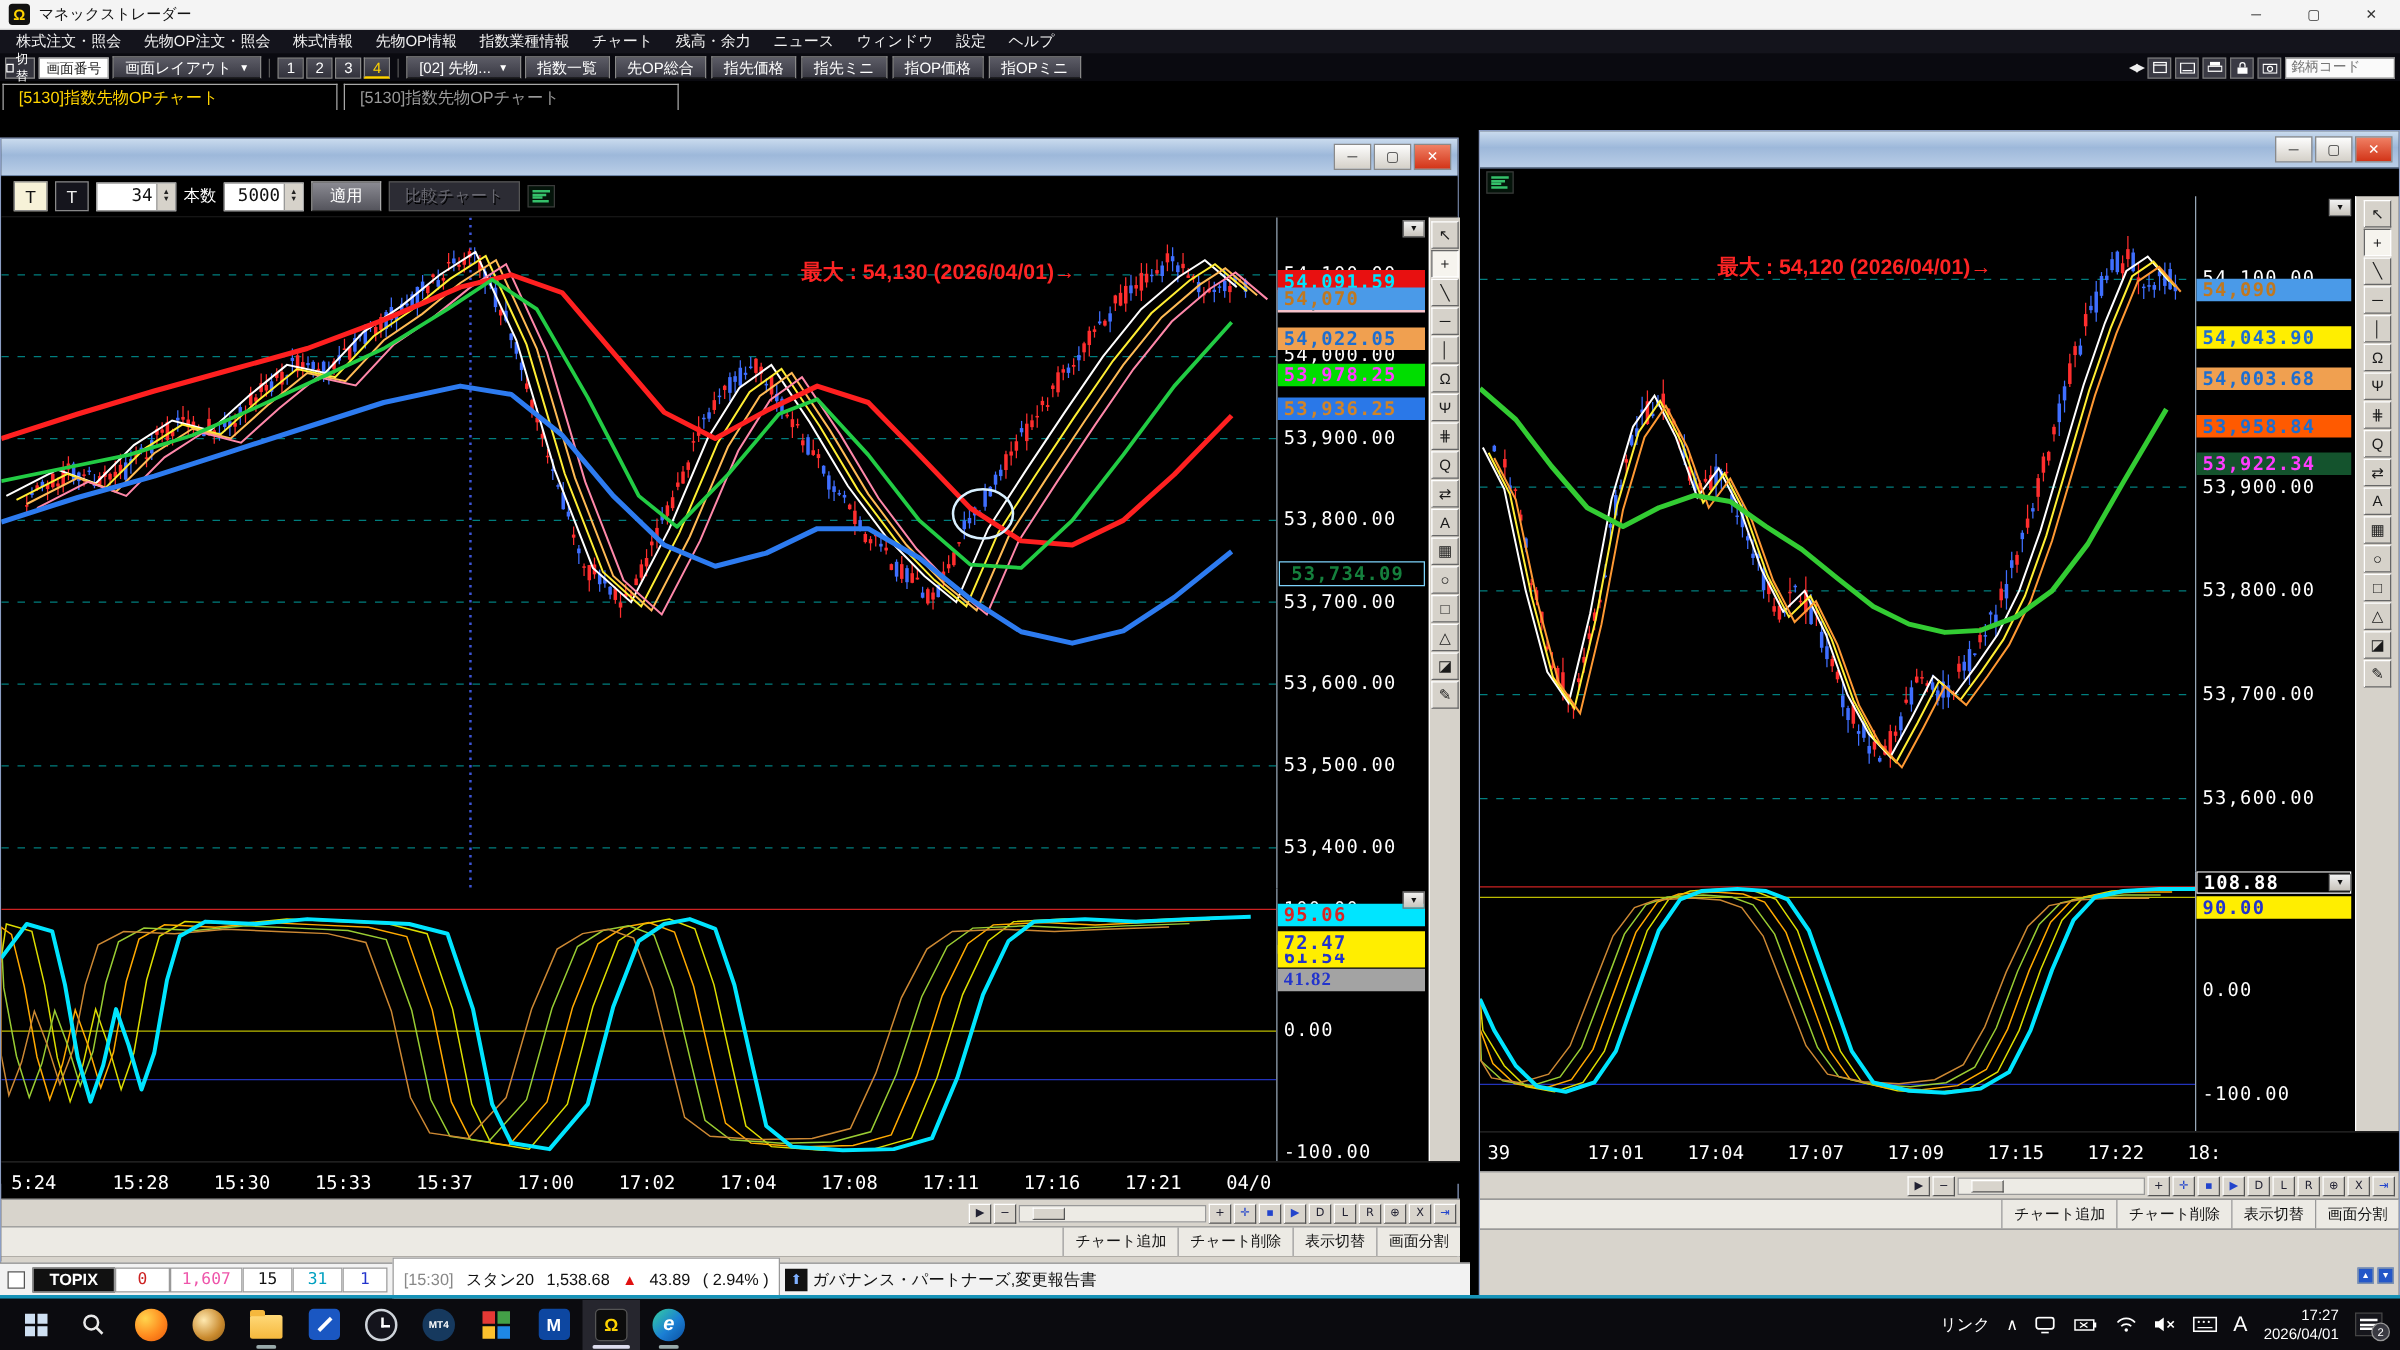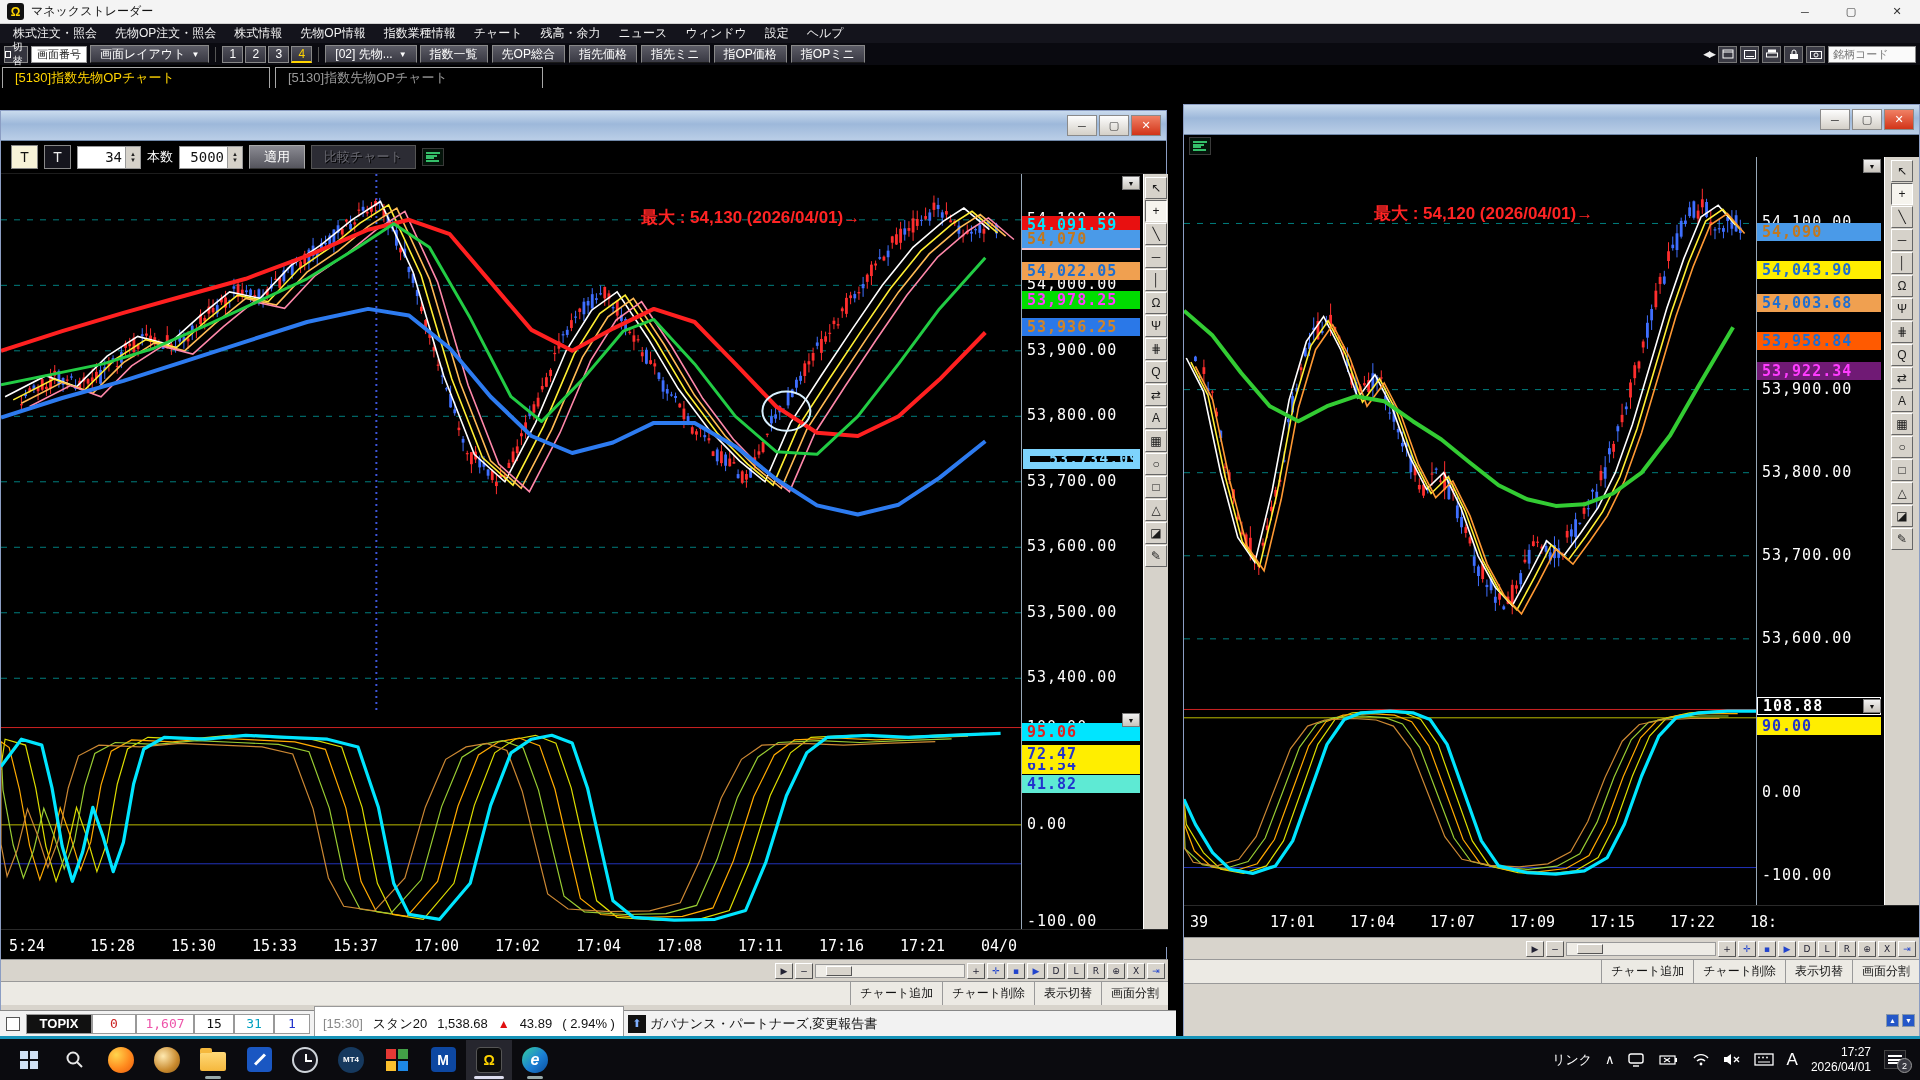--- a/index.html
+++ b/index.html
@@ -60,22 +60,22 @@
 .greenicon{width:22px;height:18px;background:#04140a;border:1px solid #3a3a3a;display:flex;flex-direction:column;
   justify-content:space-evenly;padding:2px 3px}
 .greenicon i{display:block;height:2px;background:#35c06a}
 .greenicon i:nth-child(2){width:80%}.greenicon i:nth-child(3){width:60%}.greenicon i:nth-child(4){width:90%}
 svg.pane{position:absolute;left:0;background:#000;display:block}
 .axiscol{position:absolute;background:#000;border-left:1px solid #98a8b8;overflow:hidden}
 .axnum{position:absolute;left:5px;color:#fff;font:15px "DejaVu Sans Mono",monospace;letter-spacing:1px;white-space:nowrap}
 .chip{position:absolute;left:0;right:3px;height:18px;font:bold 15px "DejaVu Sans Mono",monospace;letter-spacing:1px;
   display:flex;align-items:center;padding-left:5px;white-space:nowrap}
 .chip.boxed{border:1px solid #fff}
-.curbox{position:absolute;left:1px;right:3px;height:20px;border:7px solid #7dd3fc;background:#000;color:#7dd3fc;
-  font:bold 15px "DejaVu Sans Mono",monospace;letter-spacing:1px;display:flex;align-items:center;padding-left:19px}
+.curbox{position:absolute;left:1px;right:3px;height:20px;border:1px solid #7dd3fc;background:#000;color:#15803d;
+  font:bold 15px "DejaVu Sans Mono",monospace;letter-spacing:1px;display:flex;align-items:center;padding-left:9px}
 .pane-dd{position:absolute;right:3px;width:18px;height:14px;background:linear-gradient(#f2f2f2,#c8c4bc);
   border:1px solid #777;display:flex;align-items:center;justify-content:center;font-size:7px;color:#111;z-index:6}
 .timerow{position:absolute;background:#000;border-top:1px solid #2a2a2a}
 .tlab{position:absolute;top:7px;color:#fff;font:15px "DejaVu Sans Mono",monospace;white-space:nowrap}
 .scrollrow{position:absolute;background:#d8d4cc;display:flex;align-items:center;padding:0 3px;gap:2px;border-top:1px solid #999}
 .sspacer{flex:1}
 .sbtn{width:18px;height:16px;background:#d8d4cc;border:1px solid;border-color:#fff #555 #555 #fff;font-size:9px;
   color:#223;display:flex;align-items:center;justify-content:center;font-family:"DejaVu Sans",sans-serif}
 .strack{width:150px;height:14px;background:#edebe5;border:1px solid #999;display:flex;align-items:center}
 .sthumb{width:26px;height:10px;background:#d8d4cc;border:1px solid;border-color:#fff #555 #555 #fff;margin-left:10px}
@@ -787,21 +787,21 @@
       <div class="curbox" style="top: 275.468px;">53,734.09</div>
     </div>
   <div class="axiscol" id="lo-axis" style="left:1020px;top:600px;width:122px;height:218px">
     <div class="pane-dd" style="top:2px">▼</div>
   <div class="axnum" style="top: 6.54464px;">100.00</div>
       <div class="axnum" style="top: 103.866px;">0.00</div>
       <div class="axnum" style="top: 201.188px;">-100.00</div>
       <div class="chip" style="top: 12.3523px; background: rgb(0, 229, 255); color: rgb(221, 34, 34);">95.06</div>
       <div class="chip" style="top: 44.9745px; background: rgb(255, 238, 0); color: rgb(34, 51, 204);">61.54</div>
       <div class="chip" style="top: 34.3372px; background: rgb(255, 238, 0); color: rgb(34, 51, 204);">72.47</div>
-      <div class="chip" style="top: 64.1663px; background: #5eead4; color: rgb(34, 51, 204);">41.82</div>
+      <div class="chip" style="top: 64.1663px; background: #a3a3a3; color: rgb(34, 51, 204); font-family: Liberation Serif, serif;">41.82</div>
     </div>
   <div class="palette" id="l-palette" style="left:1142px;top:63px;width:25px;height:755px">
       <div class="tool">↖</div>
       <div class="tool sel">+</div>
       <div class="tool">╲</div>
       <div class="tool">─</div>
       <div class="tool">│</div>
       <div class="tool">Ω</div>
       <div class="tool">Ψ</div>
       <div class="tool">⋕</div>
@@ -1157,21 +1157,21 @@
     <div class="pane-dd" style="top:2px">▼</div>
   <div class="axnum" style="top: 56.4615px;">54,100.00</div>
       <div class="axnum" style="top: 222.615px;">53,900.00</div>
       <div class="axnum" style="top: 305.692px;">53,800.00</div>
       <div class="axnum" style="top: 388.769px;">53,700.00</div>
       <div class="axnum" style="top: 471.846px;">53,600.00</div>
       <div class="chip" style="top: 65.7692px; background: rgb(74, 154, 232); color: rgb(192, 120, 32);">54,090</div>
       <div class="chip" style="top: 104.068px; background: rgb(255, 238, 0); color: rgb(30, 110, 208);">54,043.90</div>
       <div class="chip" style="top: 137.481px; background: rgb(240, 160, 80); color: rgb(30, 110, 208);">54,003.68</div>
       <div class="chip" style="top: 174.733px; background: rgb(255, 90, 0); color: rgb(30, 110, 208);">53,958.84</div>
-      <div class="chip" style="top: 205.056px; background: #701a75; color: rgb(255, 60, 255);">53,922.34</div>
+      <div class="chip" style="top: 205.056px; background: #14532d; color: rgb(255, 60, 255);">53,922.34</div>
     </div>
   <div class="axiscol" id="ro-axis" style="left:572px;top:592px;width:128px;height:208px">
     <div class="pane-dd" style="top:2px">▼</div>
   <div class="axnum" style="top: 85.68px;">0.00</div>
       <div class="axnum" style="top: 168.88px;">-100.00</div>
       <div class="chip boxed" style="top: 0px; background: rgb(0, 0, 0); color: rgb(255, 255, 255);">108.88</div>
       <div class="chip" style="top: 20.12px; background: rgb(255, 238, 0); color: rgb(34, 51, 204);">90.00</div>
     </div>
   <div class="palette" id="r-palette" style="left:700px;top:52px;width:35px;height:748px">
       <div class="tool">↖</div>

